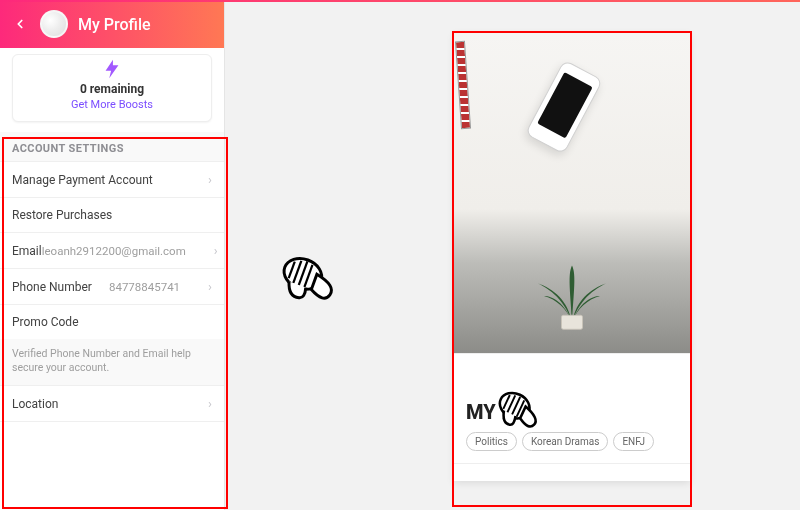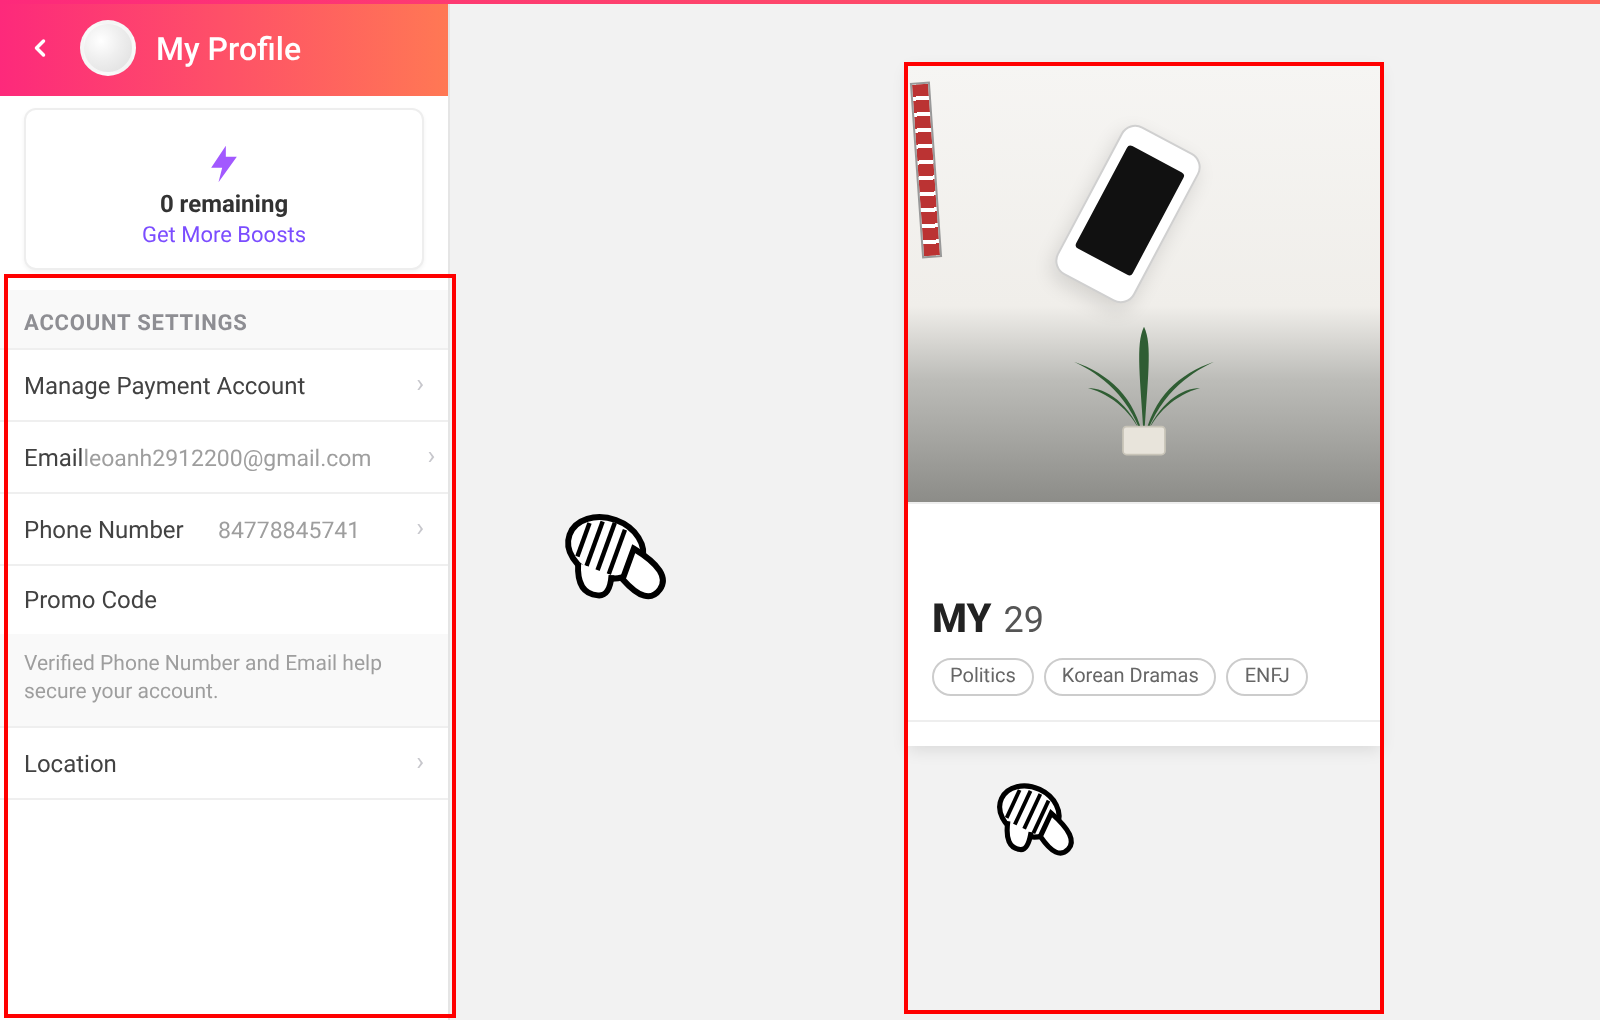--- a/index.html
+++ b/index.html
@@ -48,21 +48,21 @@
   }
   .header-title {
     font-size: 16px;
     font-weight: 500;
   }
   .boost-card {
     margin: 6px 12px 10px;
     background: #fff;
     border: 1px solid #eee;
     border-radius: 6px;
-    padding: 16px 10px 10px;
+    padding: 3px 10px 10px;
     text-align: center;
     box-shadow: 0 1px 2px rgba(0,0,0,.05);
   }
   .boost-icon {
     width: 22px; height: 22px;
     margin: 0 auto 2px;
     position: relative;
   }
   .boost-remaining {
     font-size: 12px;
@@ -164,21 +164,21 @@
     left: 452px; top: 31px;
     width: 240px; height: 476px;
     border: 2px solid #ff0000;
     pointer-events: none;
     z-index: 4;
   }
   
   .preview {
     position: absolute;
     left: 454px; top: 33px;
-    width: 236px; height: 340px;
+    width: 236px; height: 448px;
     background: #fff;
     box-shadow: 0 2px 8px rgba(0,0,0,.1);
     display: flex;
     flex-direction: column;
     overflow: hidden;
   }
   .preview-photo {
     height: 320px;
     position: relative;
     background: linear-gradient(180deg, #f6f5f3 0%, #f0eeea 55%, #bcbcb8 72%, #8c8c88 100%);
@@ -303,20 +303,23 @@
     </div>
     <div class="boost-remaining">0 remaining</div>
     <div class="boost-link">Get More Boosts</div>
   </div>
 
   <div class="section-label">ACCOUNT SETTINGS</div>
 
   <div class="settings-row">
     <span>Manage Payment Account</span>
     <span class="chev">›</span>
+  </div>
+  <div class="settings-row">
+    <span>Restore Purchases</span>
   </div>
   <div class="settings-row">
     <span>Email</span>
     <span class="val">
         <span>leoanh2912200@gmail.com</span>
         <span class="chev">›</span>
       </span>
   </div>
   <div class="settings-row">
     <span>Phone Number</span>

